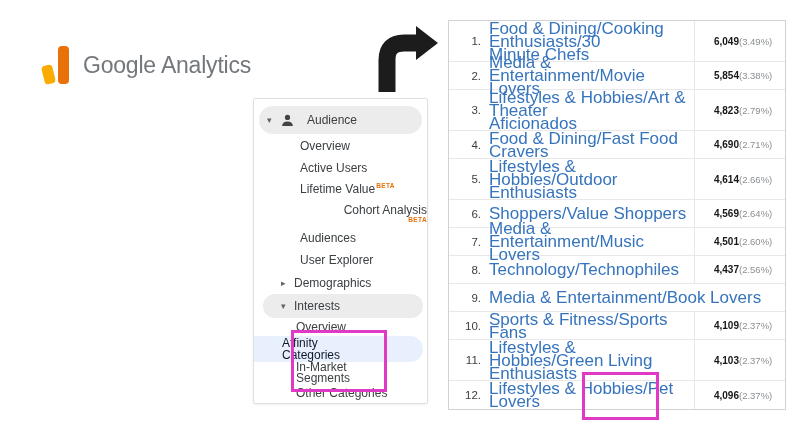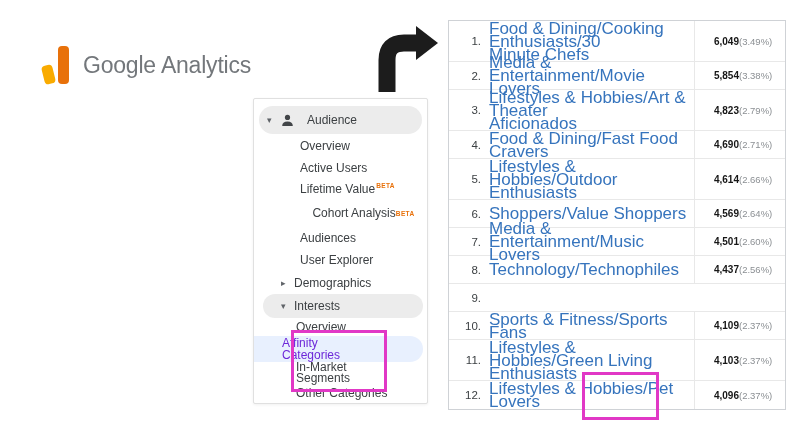--- a/index.html
+++ b/index.html
@@ -38,31 +38,31 @@
   .lvl2{padding-left:42px;}
   .caret-item{padding-left:27px;}
   .caret-item .caret{font-size:9px;color:#5f6368;width:13px;}
   .h23{height:23px}.h21{height:21px}.h28{height:28px}.h22{height:22px}
   .h24{height:24px}.h18{height:18px}.h26{height:26px}
 
   .beta-sup{
     color:#e8710a;font-size:6.5px;font-weight:bold;letter-spacing:.4px;
     vertical-align:super;margin-left:1px;position:relative;top:-3px;
   }
-  .cohort{flex-direction:row;align-items:center;justify-content:center;}
+  .cohort{flex-direction:column;align-items:flex-end;justify-content:center;}
   .cohort .lbl{line-height:12px;}
   .beta-under{color:#e8710a;font-size:6.5px;font-weight:bold;letter-spacing:.4px;line-height:7px;}
 
   .interests-pill{
     background:#ececec;border-radius:12px;margin:0 4px 0 9px;
     padding-left:18px;height:24px;
   }
   .affinity-pill{
     background:#e8f0fe;border-radius:0 13px 13px 0;margin-right:4px;
-    color:#6d28d9;
+    color:#0f172a;
     padding-left:28px;
   }
   .wrap-narrow{display:inline-block;max-width:72px;line-height:12px;white-space:normal;}
   .inmarket .wrap-narrow{line-height:11px;}
 
   
   .ga-table{
     position:absolute;left:448px;top:20px;width:338px;box-sizing:border-box;
     border:1px solid #cfd2d6;background:#fff;
   }
@@ -245,20 +245,21 @@
     <span class="cell-rank">8.</span>
     <span class="cell-cat">Technology/Technophiles</span>
     <span class="cell-val">
         <span class="num">4,437</span>
         <span class="pct">(2.56%)</span>
       </span>
   </div>
 
   <div class="row single">
     <span class="cell-rank">9.</span>
+    <span class="cell-cat">Media &amp; Entertainment/Book Lovers</span>
   </div>
 
   <div class="row single">
     <span class="cell-rank">10.</span>
     <span class="cell-cat">Sports &amp; Fitness/Sports Fans</span>
     <span class="cell-val">
         <span class="num">4,109</span>
         <span class="pct">(2.37%)</span>
       </span>
   </div>

